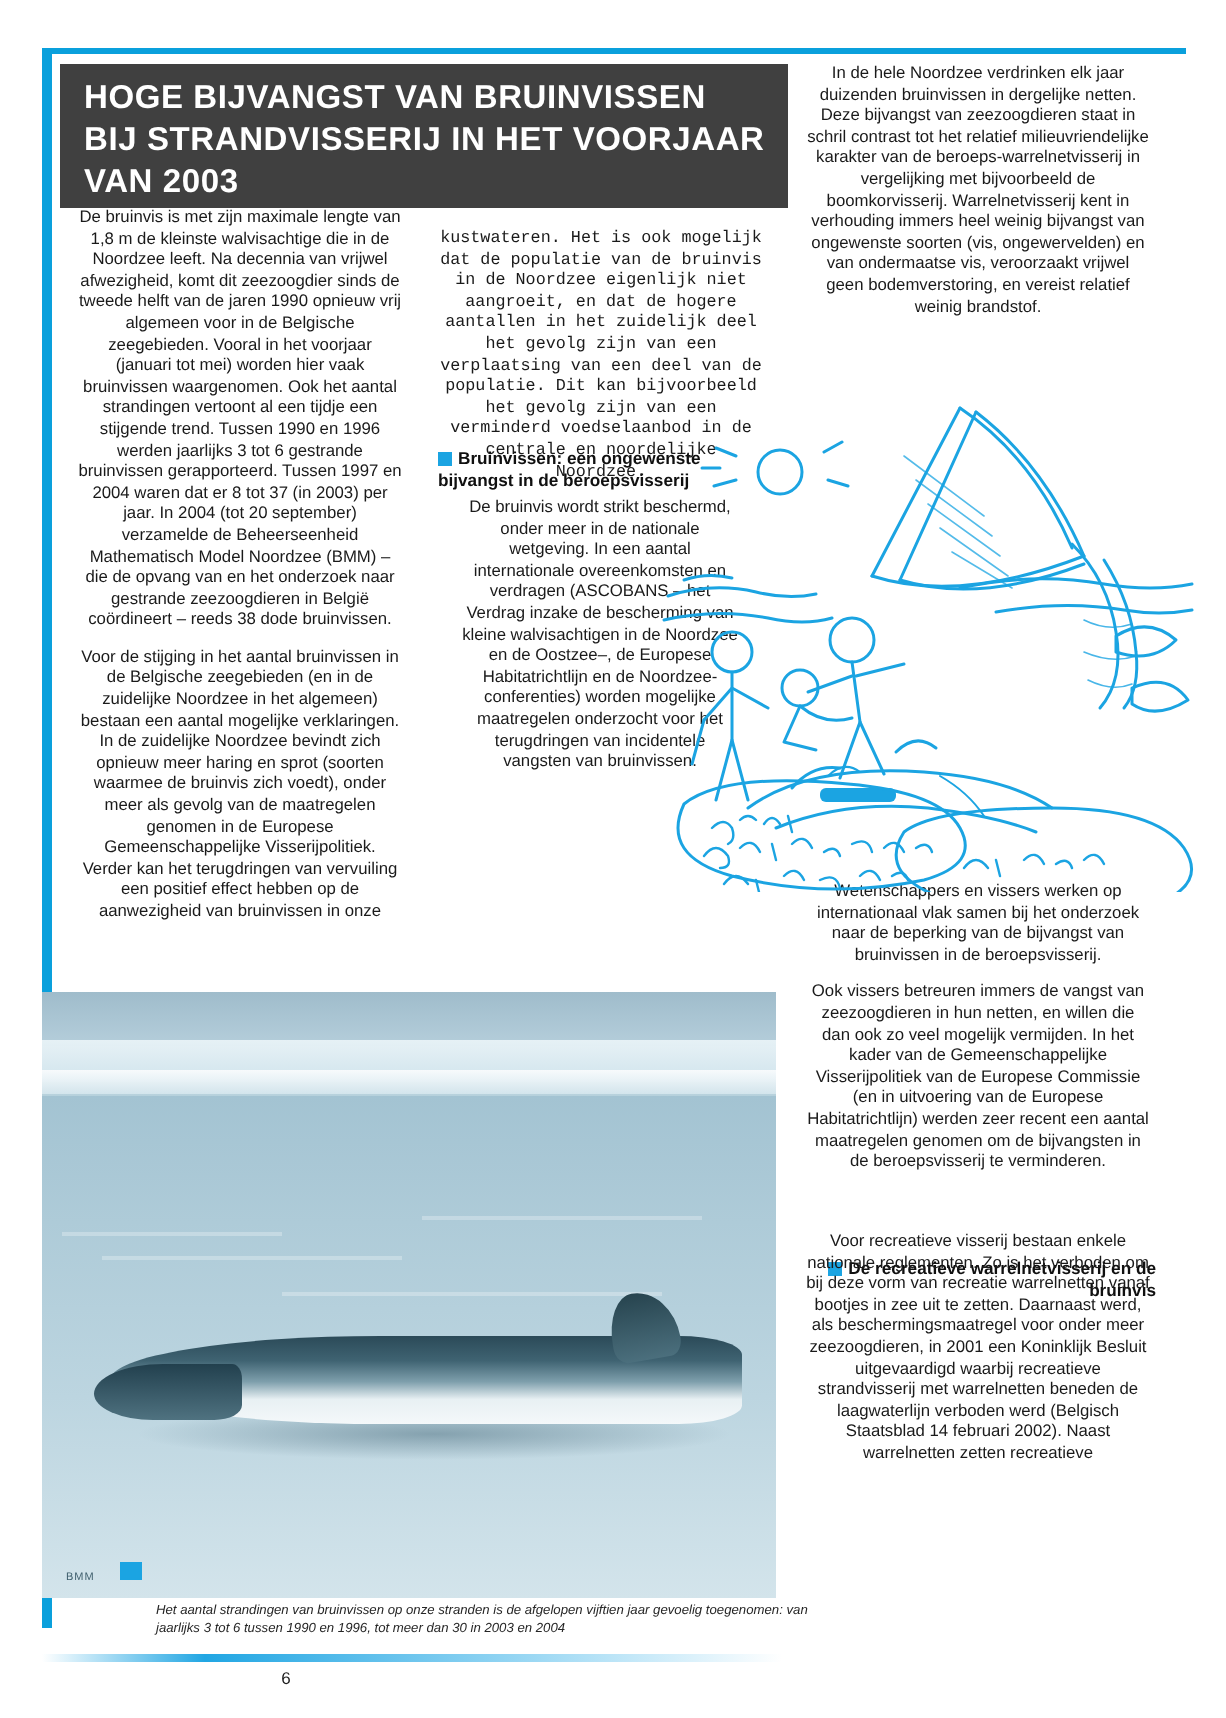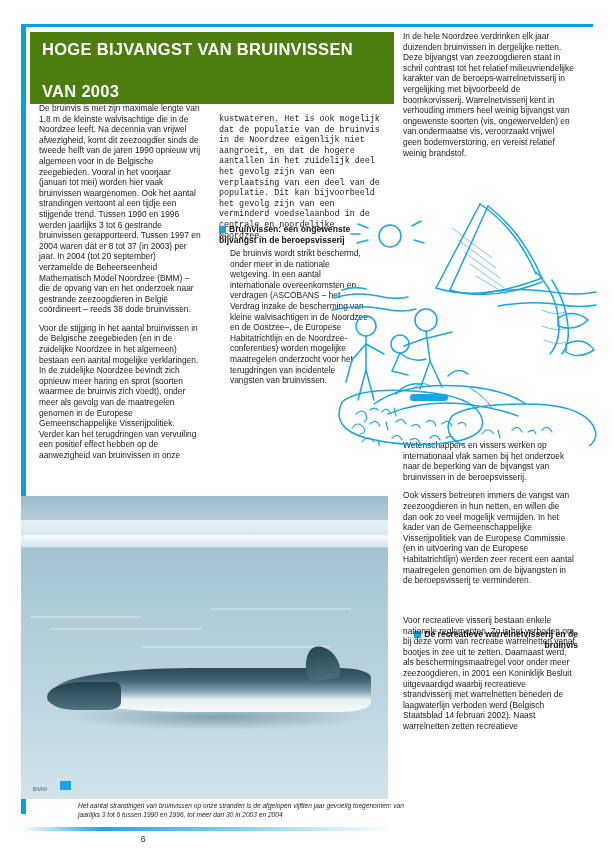--- a/index.html
+++ b/index.html
@@ -16,21 +16,21 @@
     background:#0aa0dc;
   }
   .top-rule{
     position:absolute;left:21px;top:24px;width:572px;height:3px;
     background:#0aa0dc;
   }
 
   
   .headline{
     position:absolute;left:30px;top:32px;width:364px;height:72px;
-    background:#4d7c0f;
+    background:#404040;
     box-sizing:border-box;
     padding:7px 10px 0 12px;
   }
   .headline h1{
     margin:0;
     color:#ffffff;
     font-size:16.5px;
     line-height:21px;
     font-weight:bold;
     letter-spacing:0.3px;
@@ -39,21 +39,21 @@
 
   
   .col{
     position:absolute;
     font-size:8.4px;
     line-height:10.6px;
     text-align:left;
     color:#1a1a1a;
     font-family:"Liberation Sans", sans-serif;
   }
-  .col p{margin:0 0 8px 0;}
+  .col p{margin:0 0 8px 0;text-align:center;}
 
   #col1{left:39px;top:103px;width:162px;}
   #col2{left:219px;top:114px;width:163px;font-family:Liberation Mono, monospace;}
   #col2b{left:230px;top:248px;width:140px;}
   #col2c{left:219px;top:443px;width:163px;}
   #col3{left:403px;top:31px;width:172px;}
   #col3b{left:403px;top:440px;width:172px;}
   #col3c{left:403px;top:615px;width:172px;}
 
   
@@ -150,21 +150,21 @@
 <body>
 
 <div class="page">
 
   <div class="top-rule"></div>
   <div class="left-rule"></div>
 
   <div class="headline">
     <h1>
       <span>HOGE BIJVANGST VAN BRUINVISSEN</span><br>
-      <br>
+      <span>BIJ STRANDVISSERIJ IN HET VOORJAAR</span><br>
       <span>VAN 2003</span>
     </h1>
   </div>
 
   <div class="col" id="col1">
     <p>De bruinvis is met zijn maximale lengte van 1,8 m de kleinste walvisachtige die in de Noordzee leeft. Na decennia van vrijwel afwezigheid, komt dit zeezoogdier sinds de tweede helft van de jaren 1990 opnieuw vrij algemeen voor in de Belgische zeegebieden. Vooral in het voorjaar (januari tot mei) worden hier vaak bruinvissen waargenomen. Ook het aantal strandingen vertoont al een tijdje een stijgende trend. Tussen 1990 en 1996 werden jaarlijks 3 tot 6 gestrande bruinvissen gerapporteerd. Tussen 1997 en 2004 waren dat er 8 tot 37 (in 2003) per jaar. In 2004 (tot 20 september) verzamelde de Beheerseenheid Mathematisch Model Noordzee (BMM) – die de opvang van en het onderzoek naar gestrande zeezoogdieren in België coördineert – reeds 38 dode bruinvissen.</p>
     <p>Voor de stijging in het aantal bruinvissen in de Belgische zeegebieden (en in de zuidelijke Noordzee in het algemeen) bestaan een aantal mogelijke verklaringen. In de zuidelijke Noordzee bevindt zich opnieuw meer haring en sprot (soorten waarmee de bruinvis zich voedt), onder meer als gevolg van de maatregelen genomen in de Europese Gemeenschappelijke Visserijpolitiek. Verder kan het terugdringen van vervuiling een positief effect hebben op de aanwezigheid van bruinvissen in onze</p>
   </div>
 
   <div class="col" id="col2">

